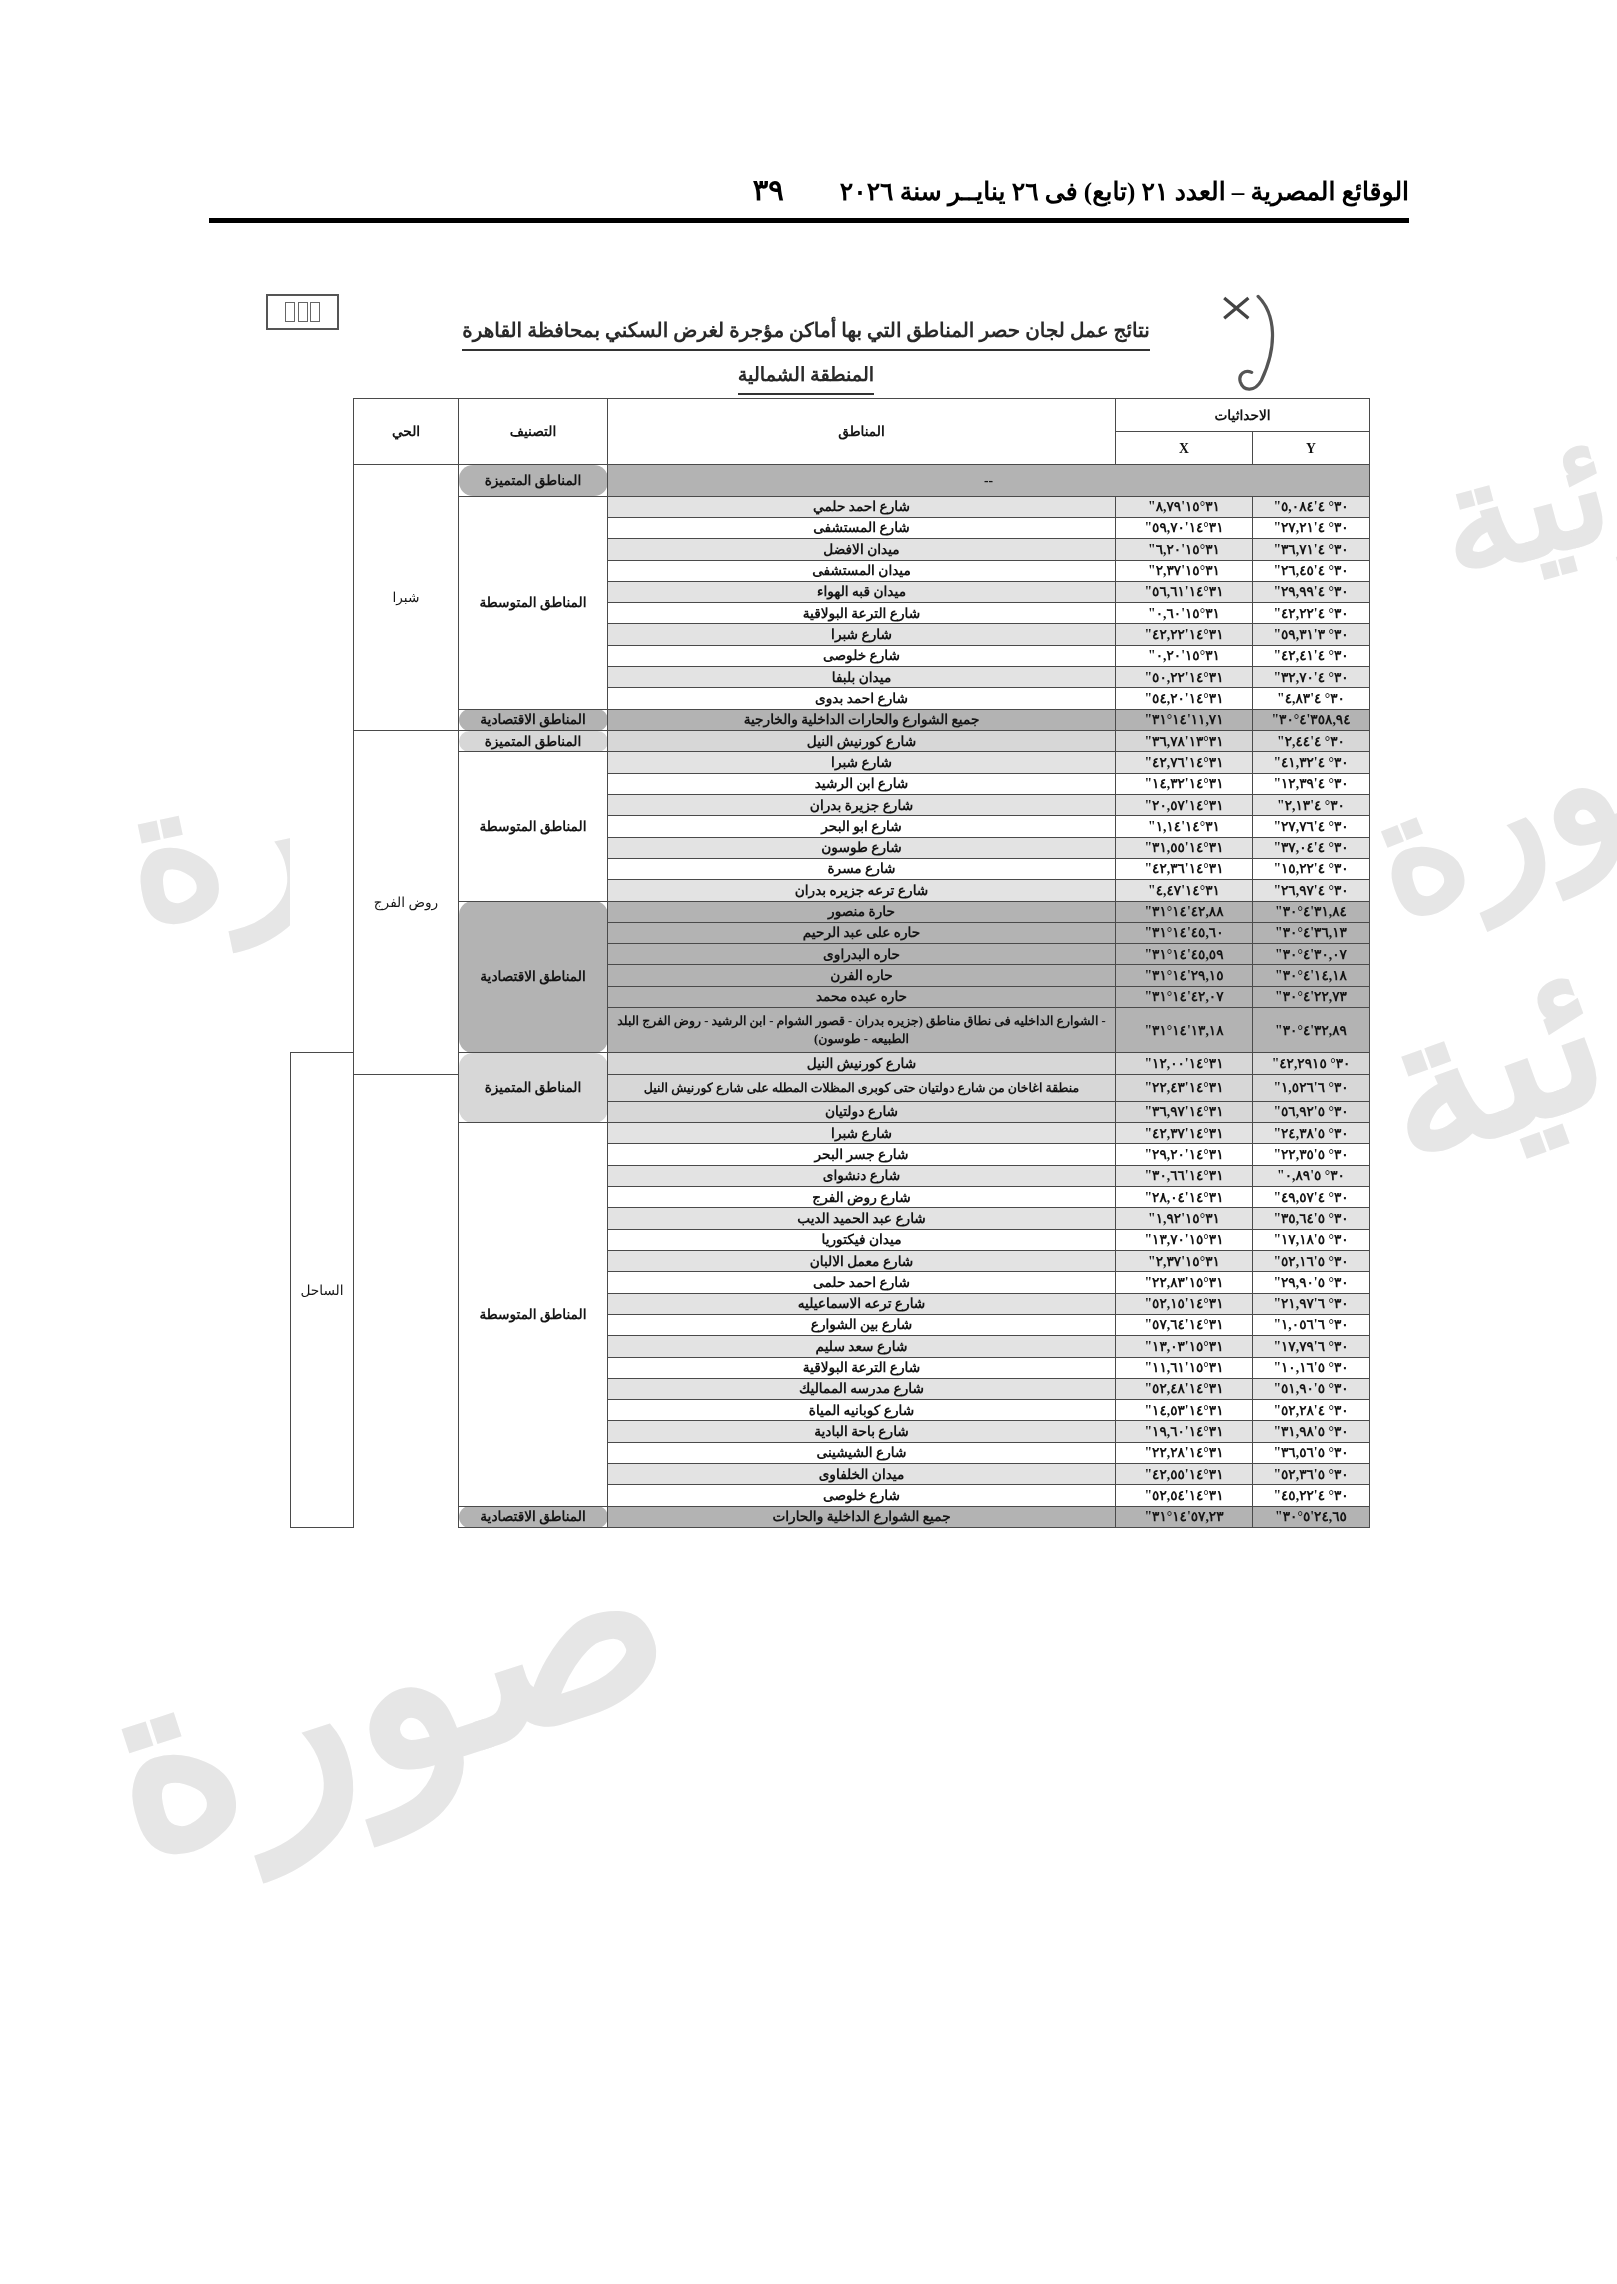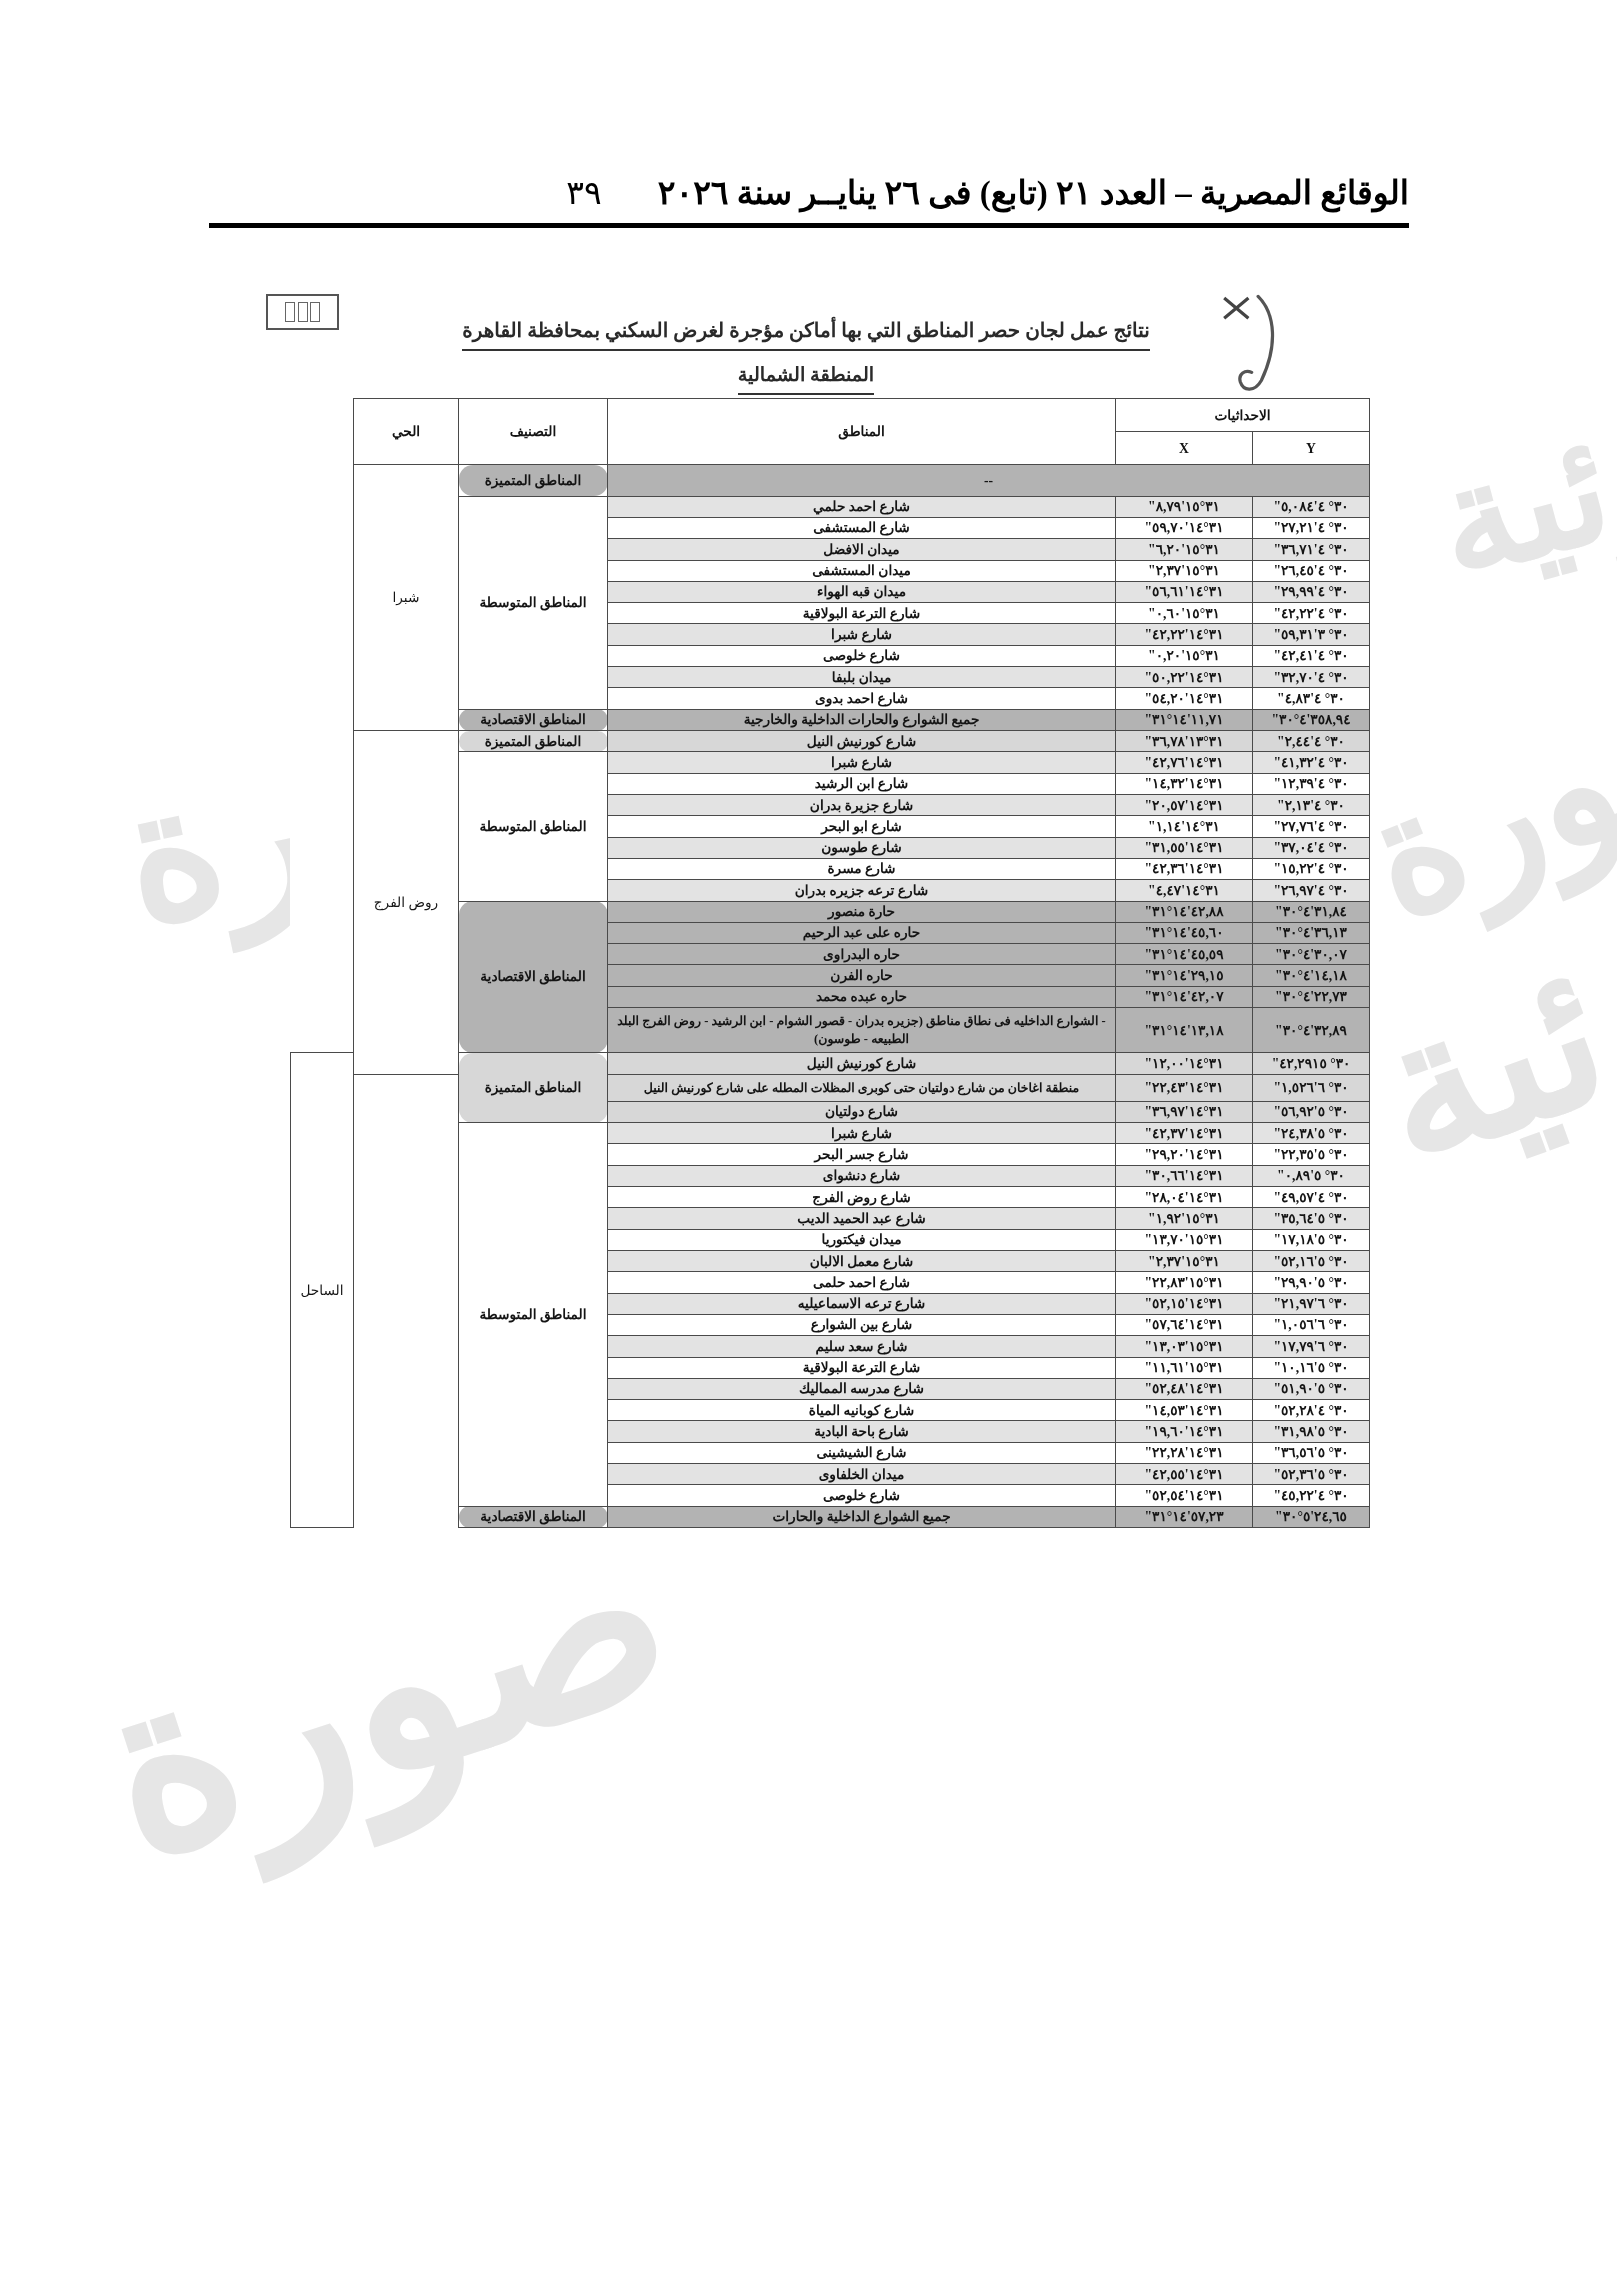--- a/index.html
+++ b/index.html
@@ -45,28 +45,28 @@
     z-index: 2;
   }
   .header-line {
     display: flex;
     align-items: baseline;
     justify-content: flex-start;
     gap: 56px;
     direction: rtl;
   }
   .header-title {
-    font-size: 33px;
+    font-size: 25px;
     font-weight: bold;
     letter-spacing: 0px;
     white-space: nowrap;
   }
   .header-page-no {
-    font-size: 33px;
-    font-weight: normal;
+    font-size: 29px;
+    font-weight: bold;
   }
   .header-rule {
     margin-top: 11.3px;
     height: 4.8px;
     background: #000;
     width: 100%;
   }
 
   
   .doc-title-block {

